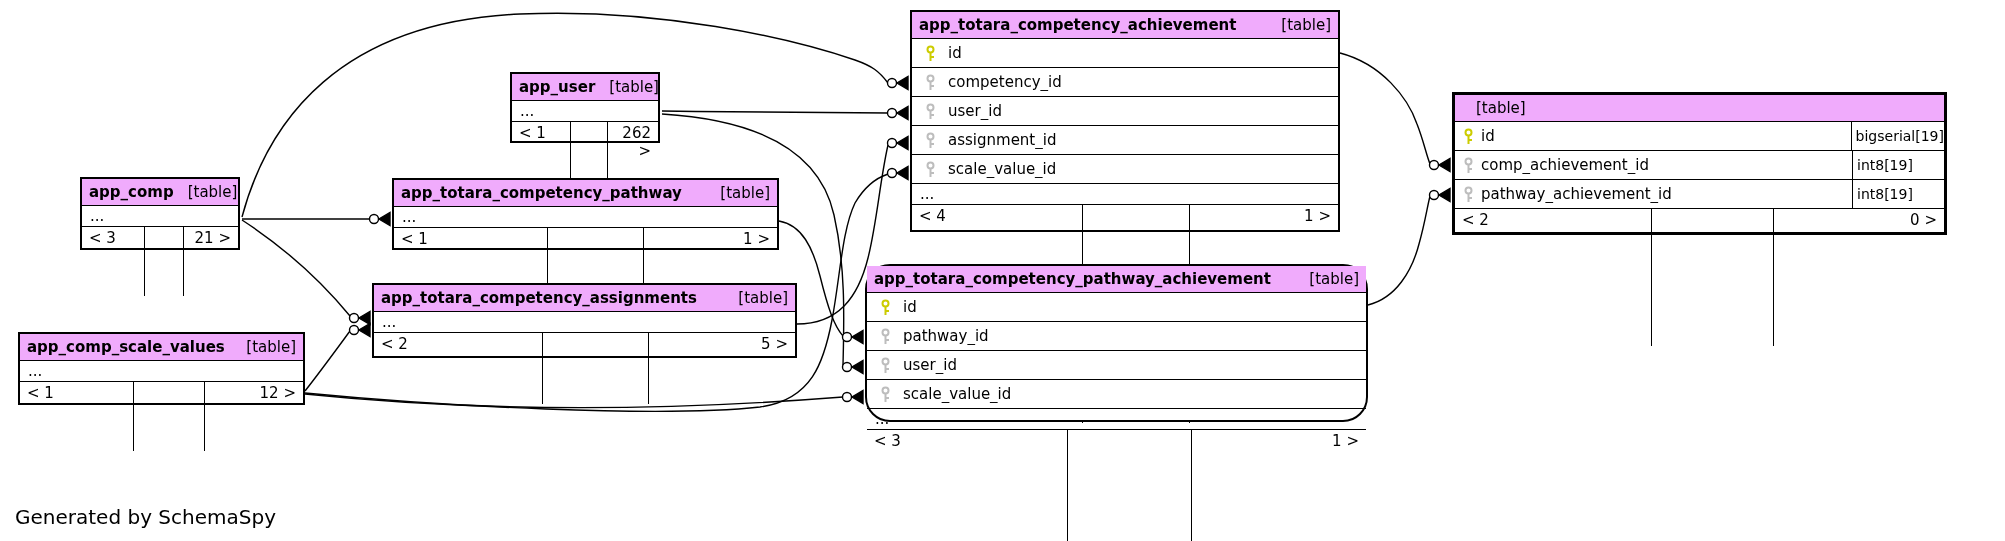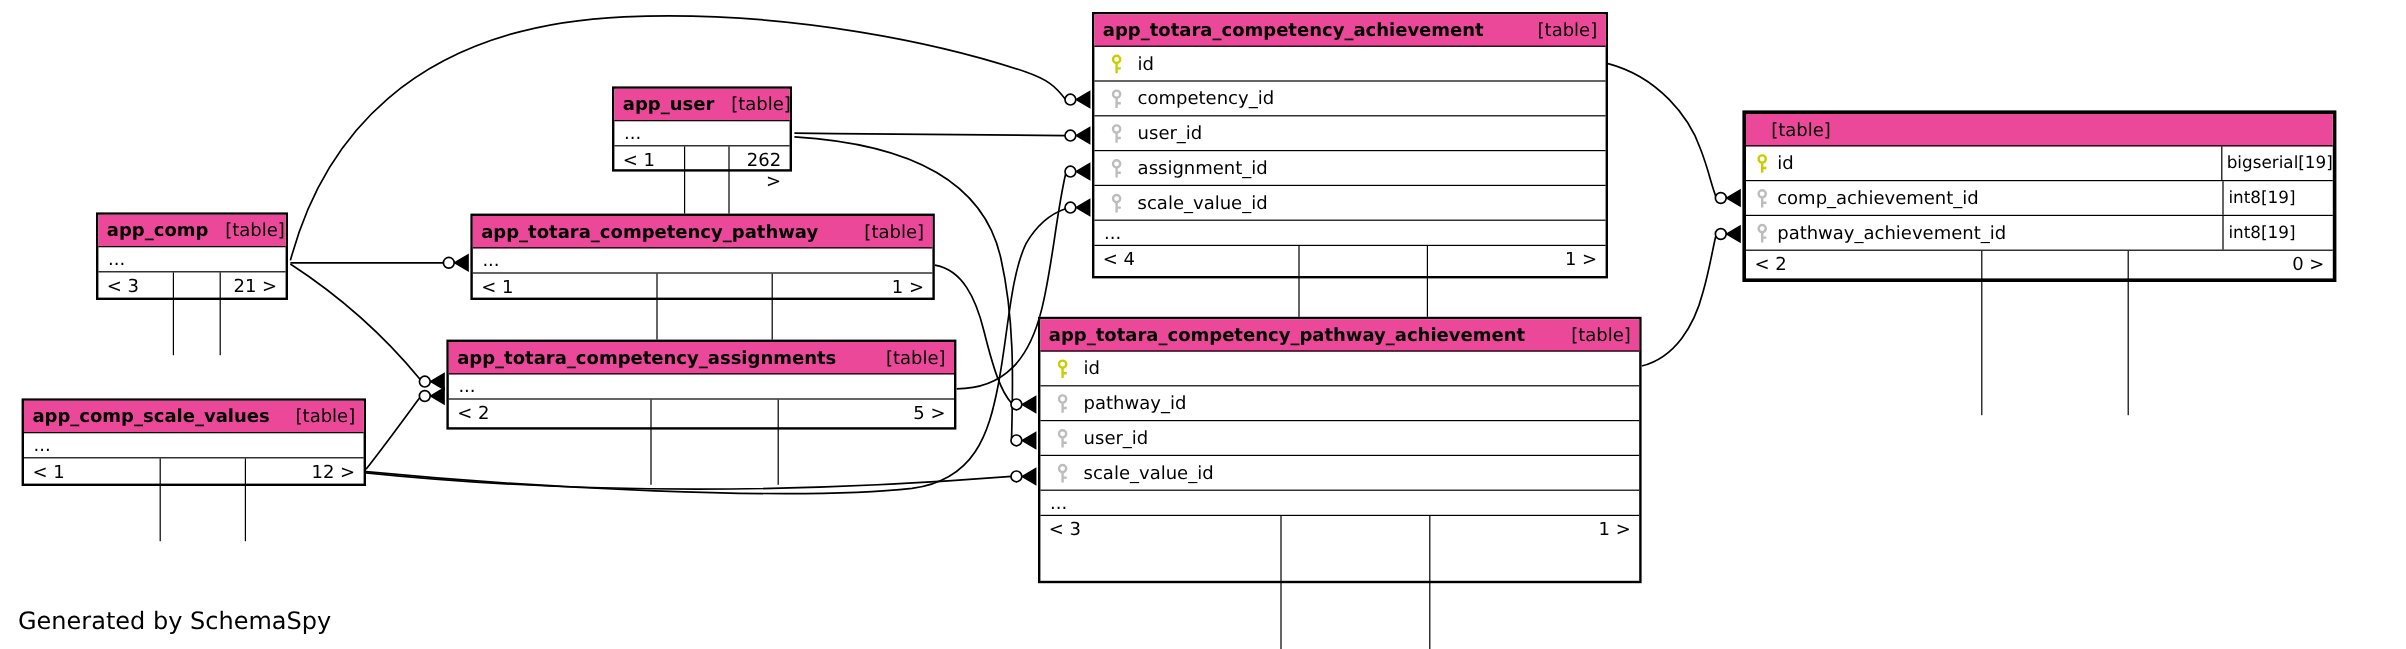--- a/index.html
+++ b/index.html
@@ -16,21 +16,21 @@
     position:absolute;
     background:#ffffff;
     border:2px solid #000;
     box-sizing:border-box;
     z-index:1;
     font-size:15px;
   }
   .tbl.thick{border-width:3.5px;}
   .hdr{
     display:flex;justify-content:space-between;align-items:center;
-    background:#ec4899;
+    background:#f0abfc;
     border-bottom:1.5px solid #000;
     height:27px;
     padding:0 7px;
     box-sizing:border-box;
     white-space:nowrap;
   }
   .hdr .nm{font-weight:bold;}
   .hdr .tag{margin-left:14px;text-align:right;}
   .frow{
     display:flex;align-items:center;
@@ -261,21 +261,21 @@
       <span class="collabel">scale_value_id</span>
     </div>
     <div class="dots">...</div>
     <div class="ftrwrap ftr">
       <div class="fl">&lt; 4</div>
       <div class="fm"></div>
       <div class="fr">1 &gt;</div>
     </div>
   </div>
 
-  <div class="tbl" style="left:865px;top:264px;width:503px;height:222px;">
+  <div class="tbl" style="left:865px;top:264px;width:503px;height:158px;border-radius:25px;">
     <div class="hdr">
       <span class="nm">app_totara_competency_pathway_achievement</span>
       <span class="tag">[table]</span>
     </div>
     <div class="frow">
       <span class="keycell">
           <svg width="11" height="17" viewBox="0 0 11 17">
             <circle cx="5.5" cy="4.5" r="3" fill="none" stroke="#cccc00" stroke-width="2"></circle>
             <path d="M5.5 7.5 V16 M5.5 12 H9" stroke="#cccc00" stroke-width="2" fill="none"></path>
           </svg>

